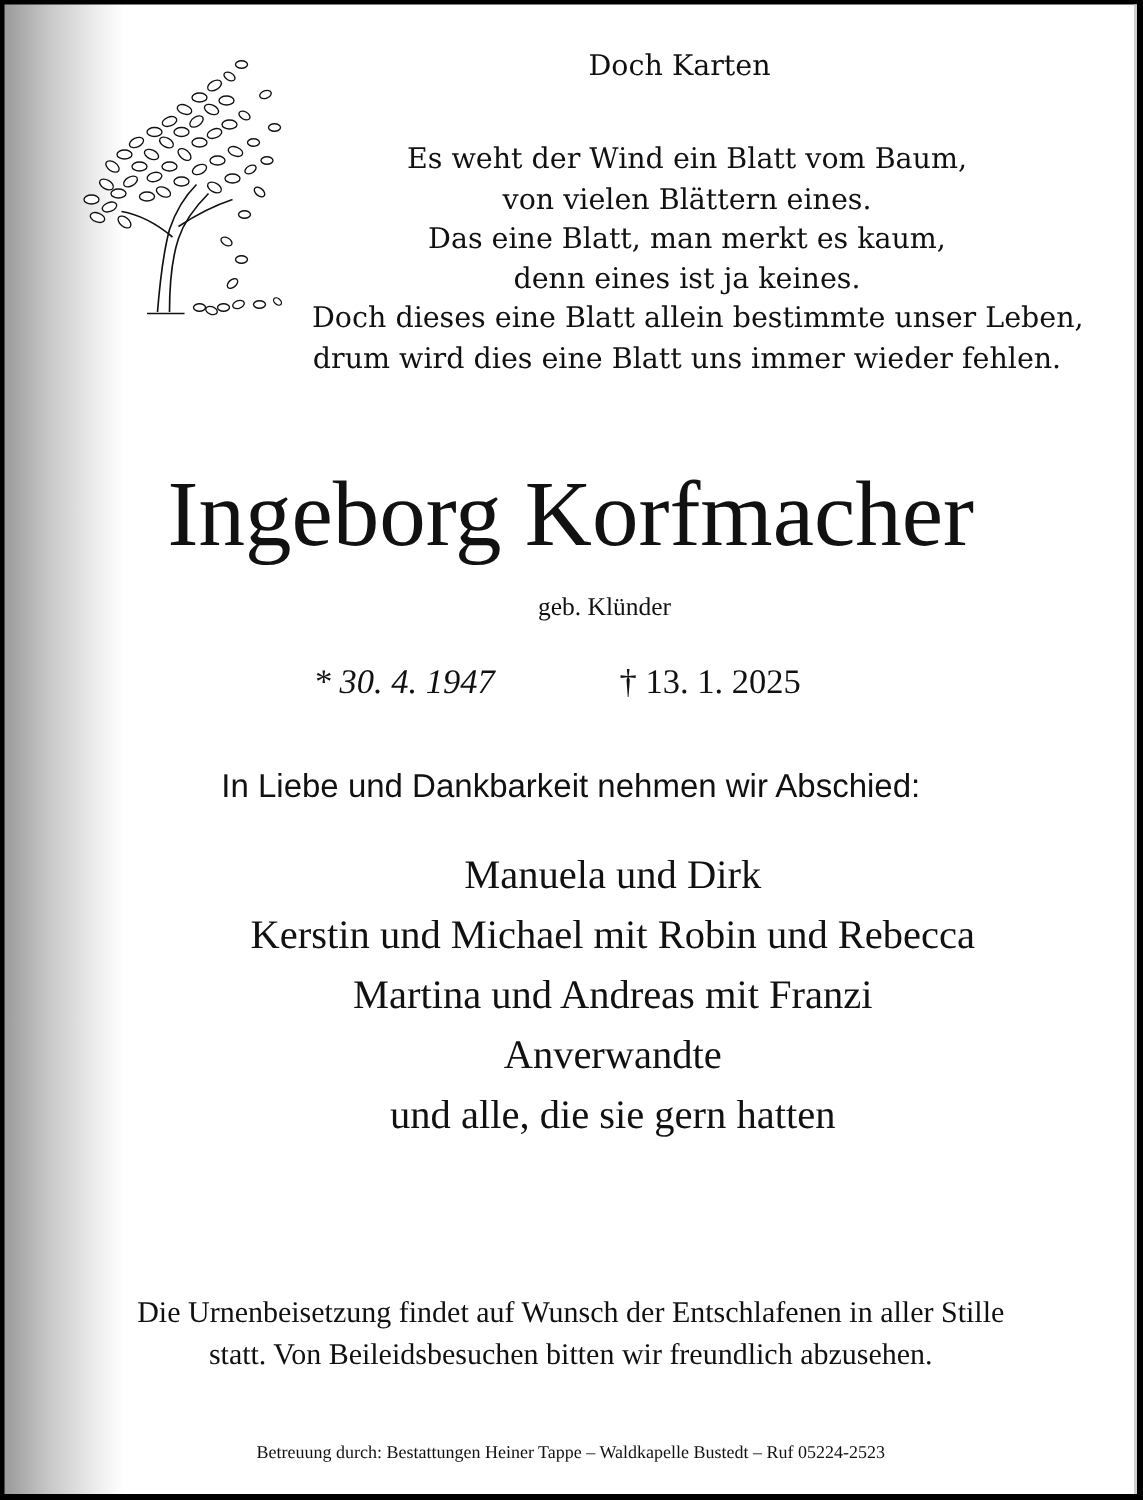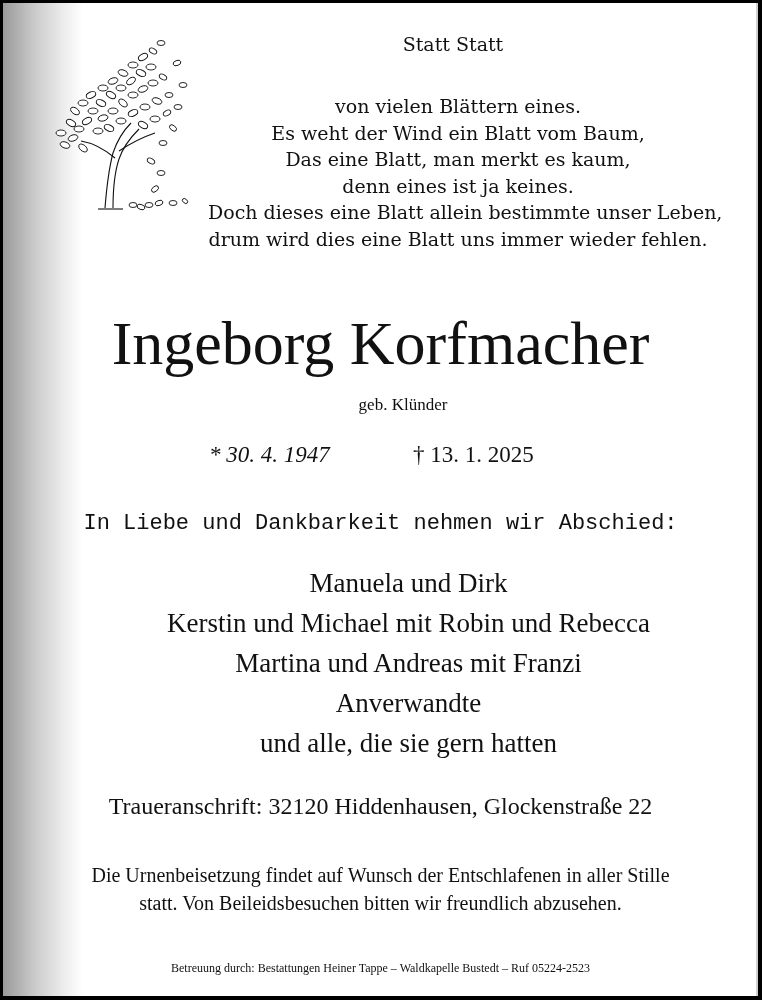--- a/index.html
+++ b/index.html
@@ -15,21 +15,21 @@
     }
     .line { position: absolute; left: 0; width: 100%; text-align: center; white-space: nowrap; }
     .t-statt { top: 30px; left: 230px; width: 440px; font-size: 19px; }
     .poem { position: absolute; top: 90px; left: 205px; width: 500px; text-align: center; font-size: 19px; line-height: 26.5px; }
     .poem div { white-space: nowrap; }
     .name { top: 305px; font-size: 62px; letter-spacing: 0px; font-family: "Liberation Serif", serif; }
     .geb { top: 392px; left: 240px; width: 320px; font-size: 17px; font-family: "Liberation Serif", serif; }
     .dates { position: absolute; top: 439px; left: 0; width: 100%; font-size: 23px; font-family: "Liberation Serif", serif; }
     .dates .born { position: absolute; left: 206px; font-style: italic; }
     .dates .died { position: absolute; left: 410px; }
-    .intro { top: 508px; font-size: 22px; font-family: Liberation Mono, monospace; left: 0; }
+    .intro { top: 508px; font-size: 22px; font-family: Liberation Sans, sans-serif; left: 0; }
     .mourners { position: absolute; top: 560px; left: 0; width: 100%; text-align: center; font-size: 27px; line-height: 40px; font-family: "Liberation Serif", serif; padding-left: 28px; }
     .mourners div { white-space: nowrap; }
     .address { top: 790px; font-size: 24px; font-family: "Liberation Serif", serif; }
     .notice { position: absolute; top: 858px; left: 0; width: 100%; text-align: center; font-size: 20px; line-height: 28px; font-family: "Liberation Serif", serif; }
     .notice div { white-space: nowrap; text-align: center; }
     .footer { top: 958px; font-size: 12px; font-family: "Liberation Serif", serif; }
     .tree { position: absolute; left: 40px; top: 30px; width: 150px; height: 180px; }
   </style>
 </head>
 <body>
@@ -96,25 +96,25 @@
       <ellipse cx="112" cy="156" rx="4" ry="2.5" transform="rotate(-40 112 156)"></ellipse>
       <ellipse cx="90" cy="172" rx="4" ry="2.5"></ellipse>
       <ellipse cx="98" cy="174" rx="4" ry="2.5" transform="rotate(20 98 174)"></ellipse>
       <ellipse cx="106" cy="172" rx="4" ry="2.5"></ellipse>
       <ellipse cx="116" cy="170" rx="4" ry="2.5" transform="rotate(-20 116 170)"></ellipse>
       <ellipse cx="130" cy="170" rx="4" ry="2.5"></ellipse>
       <ellipse cx="142" cy="168" rx="3" ry="2" transform="rotate(40 142 168)"></ellipse>
     </g>
   </svg>
 
-  <div class="line t-statt">Statt Statt</div>
+  <div class="line t-statt">Doch Karten</div>
 
   <div class="poem">
+    <div>Es weht der Wind ein Blatt vom Baum,</div>
     <div>von vielen Blättern eines.</div>
-    <div>Es weht der Wind ein Blatt vom Baum,</div>
     <div>Das eine Blatt, man merkt es kaum,</div>
     <div>denn eines ist ja keines.</div>
     <div>Doch dieses eine Blatt allein bestimmte unser Leben,</div>
     <div>drum wird dies eine Blatt uns immer wieder fehlen.</div>
   </div>
 
   <div class="line name">Ingeborg Korfmacher</div>
   <div class="line geb">geb. Klünder</div>
 
   <div class="dates">
@@ -125,21 +125,20 @@
   <div class="line intro">In Liebe und Dankbarkeit nehmen wir Abschied:</div>
 
   <div class="mourners">
     <div>Manuela und Dirk</div>
     <div>Kerstin und Michael mit Robin und Rebecca</div>
     <div>Martina und Andreas mit Franzi</div>
     <div>Anverwandte</div>
     <div>und alle, die sie gern hatten</div>
   </div>
 
-  <div class="line address">Traueranschrift: 32120 Hiddenhausen, Glockenstraße 22</div>
 
   <div class="notice">
     <div>Die Urnenbeisetzung findet auf Wunsch der Entschlafenen in aller Stille</div>
     <div>statt. Von Beileidsbesuchen bitten wir freundlich abzusehen.</div>
   </div>
 
   <div class="line footer">Betreuung durch: Bestattungen Heiner Tappe – Waldkapelle Bustedt – Ruf  05224-2523</div>
 </div>
 
 </body></html>

